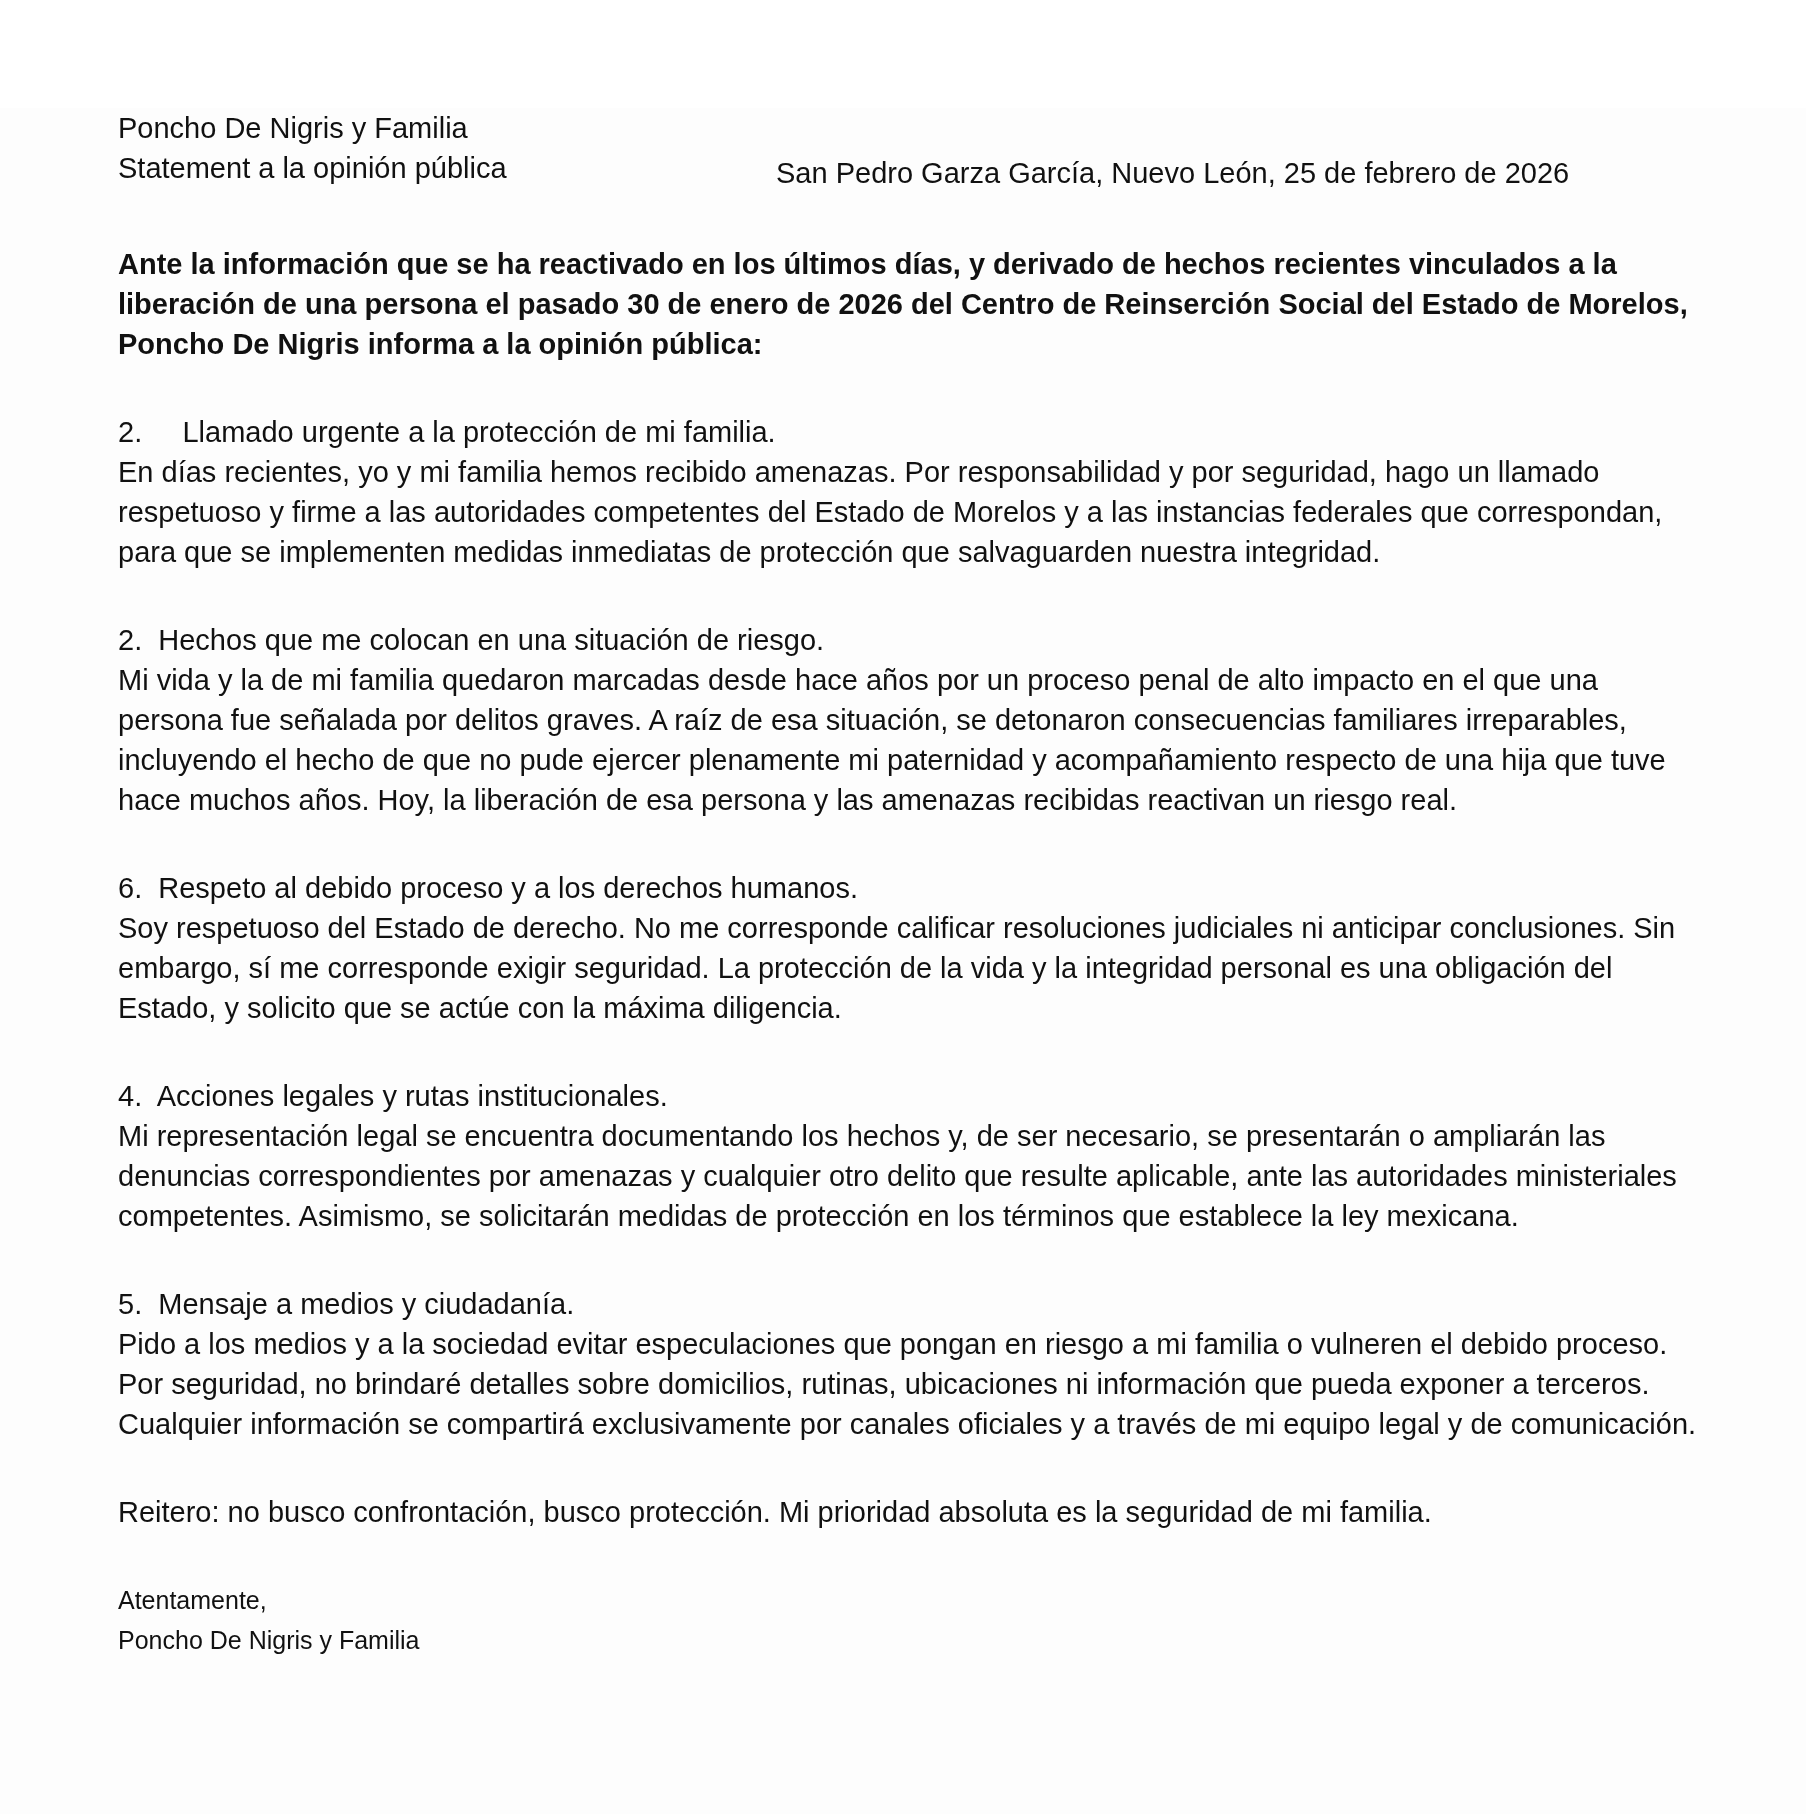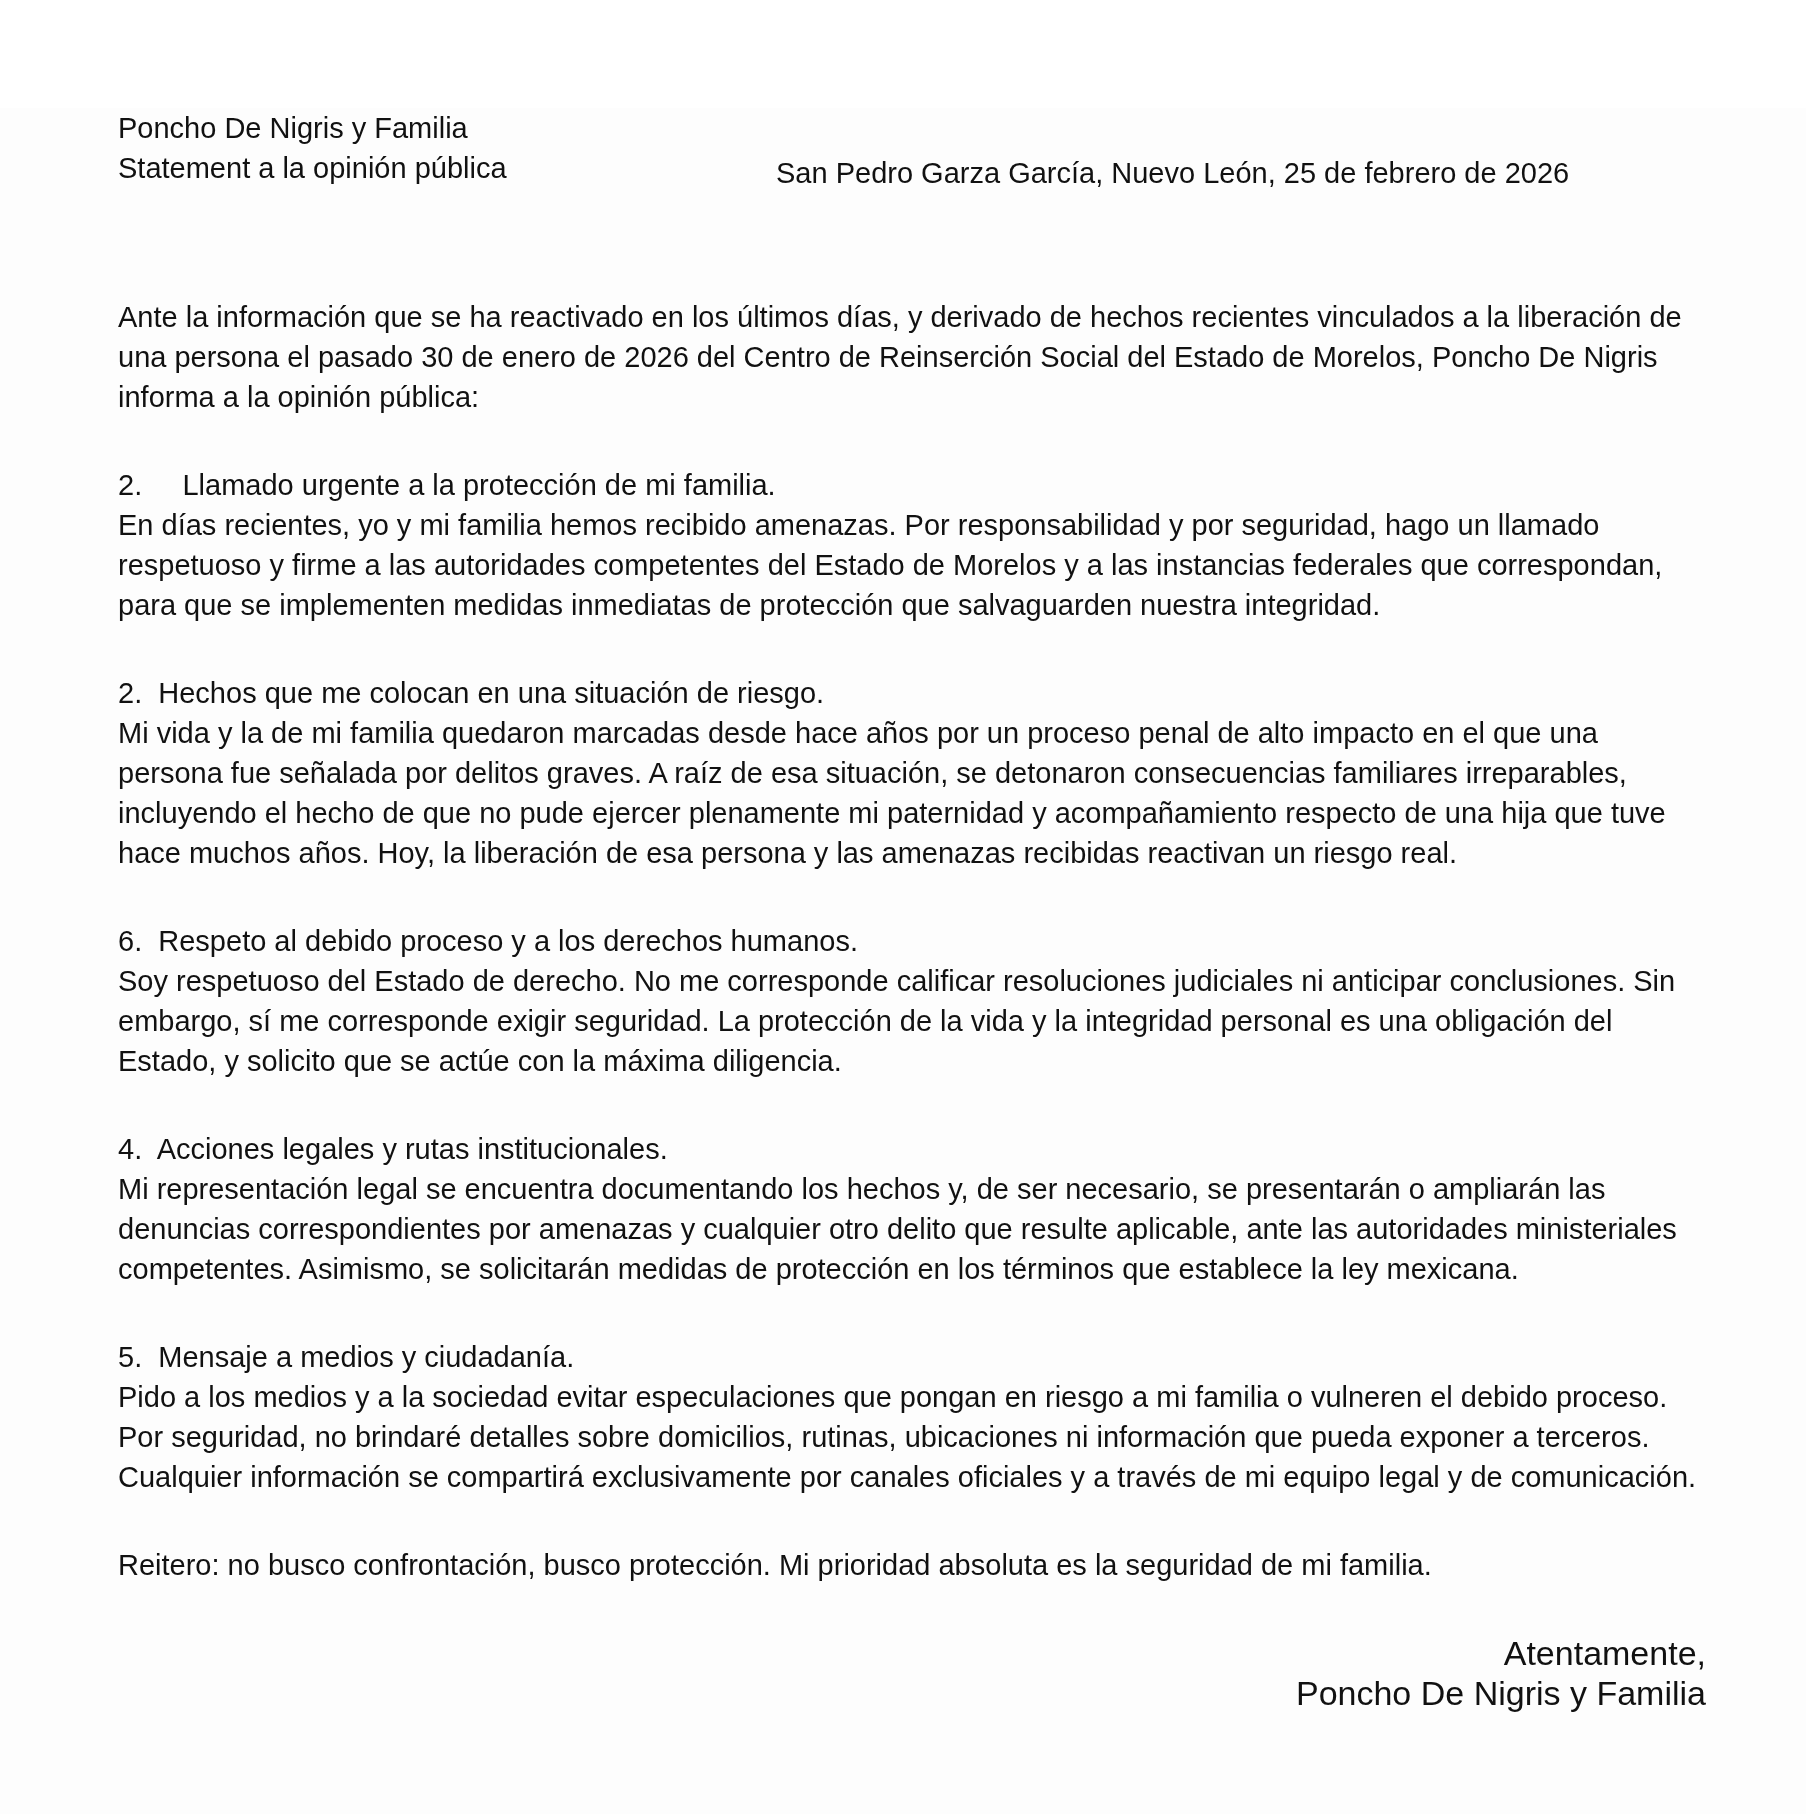--- a/index.html
+++ b/index.html
@@ -77,33 +77,33 @@
   .para {
     font-size: 29px;
     line-height: 40px;
     margin: 0;
     text-align: left;
   }
   .block {
     margin-top: 48px;
   }
   .intro {
-    margin-top: 97px;
+    margin-top: 44px;
+    font-weight: bold;
   }
   .sec-head {
     font-size: 29px;
     line-height: 40px;
     margin: 0;
     white-space: pre;
   }
   .closing-line {
-    font-size: 34px;
+    font-size: 25px;
     line-height: 40px;
     margin: 0;
-    text-align: right;
   }
 </style>
 </head>
 <body>
 
 <div id="page">
 
 
   <section id="letter">
 

